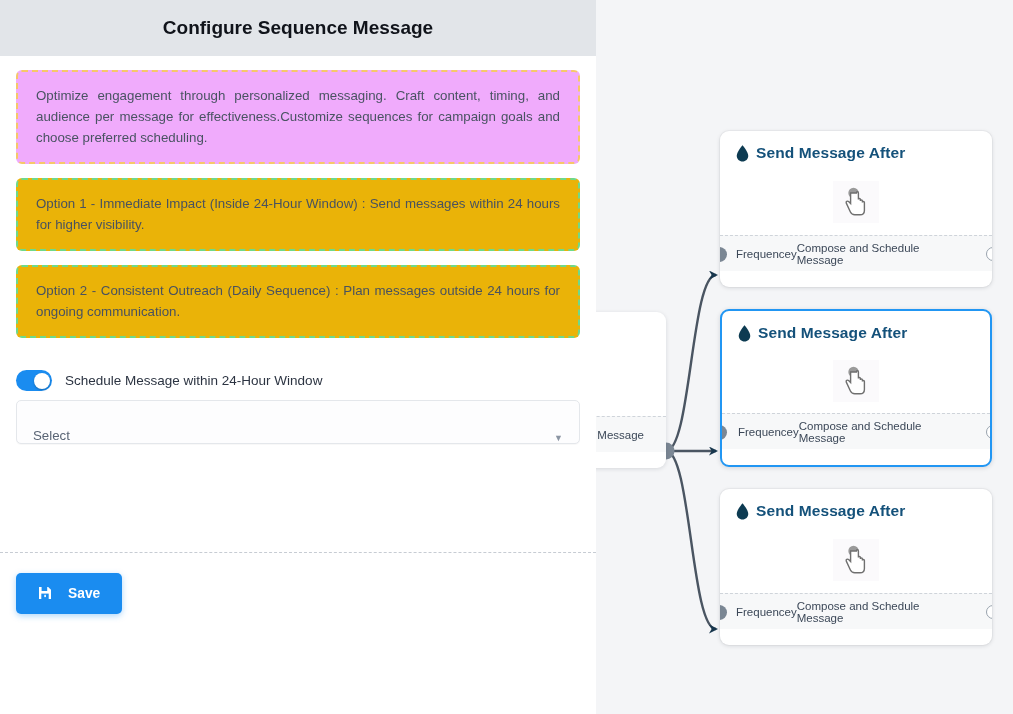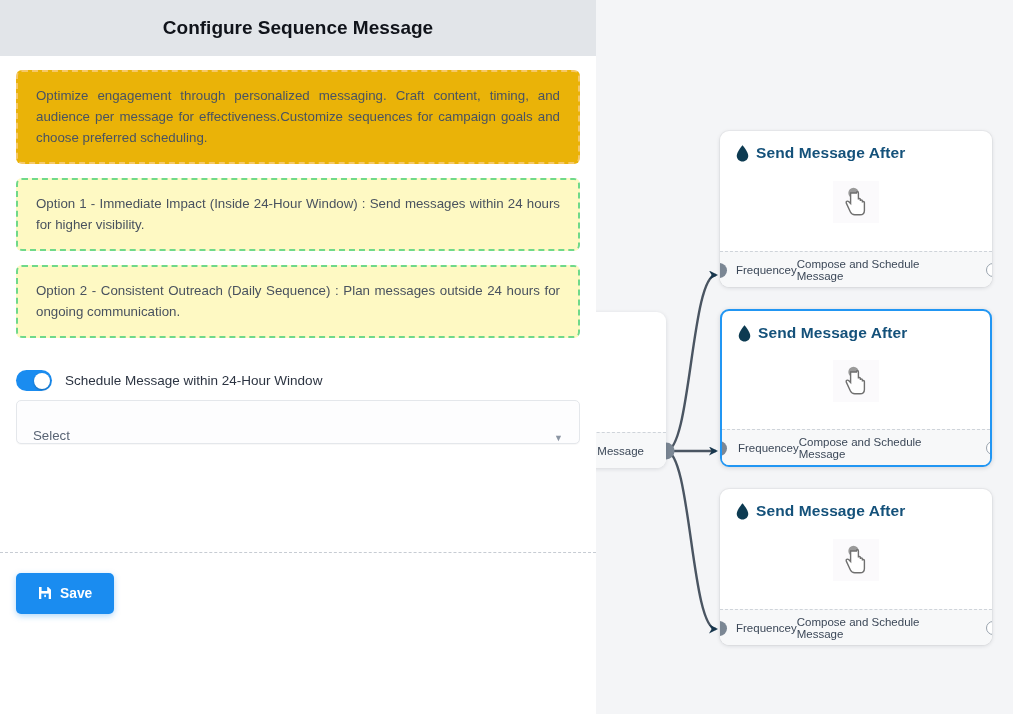--- a/index.html
+++ b/index.html
@@ -44,21 +44,21 @@
   .node-canvasarea {
     display: flex; align-items: center; justify-content: center;
     height: calc(100% - 28px);
   }
   .hand-cursor {
     width: 46px; height: 42px;
     background: #fbfafc;
     display: flex; align-items: center; justify-content: center;
   }
   .node-footer {
-    position: absolute; left: 0; bottom: 0; right: 0;
+    position: absolute; left: 0; bottom: 16px; right: 0;
     height: 36px;
     border-top: 1px dashed #cfd4da;
     background: #f7f8f9;
     display: flex; align-items: center;
     padding: 0 16px;
     font-size: 11.5px; color: #3c4858;
   }
   .node-footer .freq { flex: 0 0 auto; }
   .node-footer .compose { margin-left: auto; padding-right: 22px; }
 
@@ -84,22 +84,22 @@
   .panel-title { font-size: 19px; font-weight: bold; color: #10131a; }
   .panel-body { padding: 14px 16px 0 16px; }
 
   .notice {
     border-radius: 6px;
     padding: 13px 18px 14px 18px;
     font-size: 13.3px; line-height: 21px;
     text-align: justify;
     color: #495362;
   }
-  .notice.warn { border: 2px dashed #f6c868; background: #eab308; margin-bottom: 14px; }
-  .notice.ok   { border: 2px dashed #6fd98a; background: #fef9c3; margin-bottom: 14px; color: #49525f; }
+  .notice.warn { border: 2px dashed #f6c868; background: #f0abfc; margin-bottom: 14px; }
+  .notice.ok   { border: 2px dashed #6fd98a; background: #eab308; margin-bottom: 14px; color: #49525f; }
 
   .toggle-row { display: flex; align-items: center; gap: 13px; margin: 0 0 9px 0; }
   .toggle-row.first { margin-top: 32px; }
   .switch { width: 36px; height: 21px; border-radius: 11px; position: relative; flex: 0 0 auto; }
   .switch.on  { background: #1a8cf0; }
   .switch.off { background: #e3e6ea; }
   .switch .knob {
     position: absolute; top: 2.5px; width: 16px; height: 16px;
     border-radius: 50%; background: #ffffff;
     box-shadow: 0 1px 2px rgba(0,0,0,.25);
@@ -125,21 +125,21 @@
 
   .panel-divider {
     position: absolute; left: 0; right: 0; top: 552px;
     border-top: 1px dashed #c7ccd3;
   }
   .panel-footer {
     position: absolute; left: 0; right: 0; top: 553px; height: 80px;
     display: flex; align-items: center; padding: 0 16px;
   }
   .btn {
-    display: inline-flex; align-items: center; gap: 8px;
+    display: inline-flex; align-items: center; gap: 16px;
     font-size: 13.8px; cursor: pointer; border-radius: 5px;
   }
   .btn-save {
     background: #1a8cf0; color: #ffffff; font-weight: bold;
     padding: 0 22px; height: 41px;
     box-shadow: 0 2px 6px rgba(26,140,240,.35);
   }
   .btn-close {
     margin-left: auto; background: #ffffff; color: #4b5563;
     border: 1px solid #d3d8de; padding: 0 17px; height: 38px;

